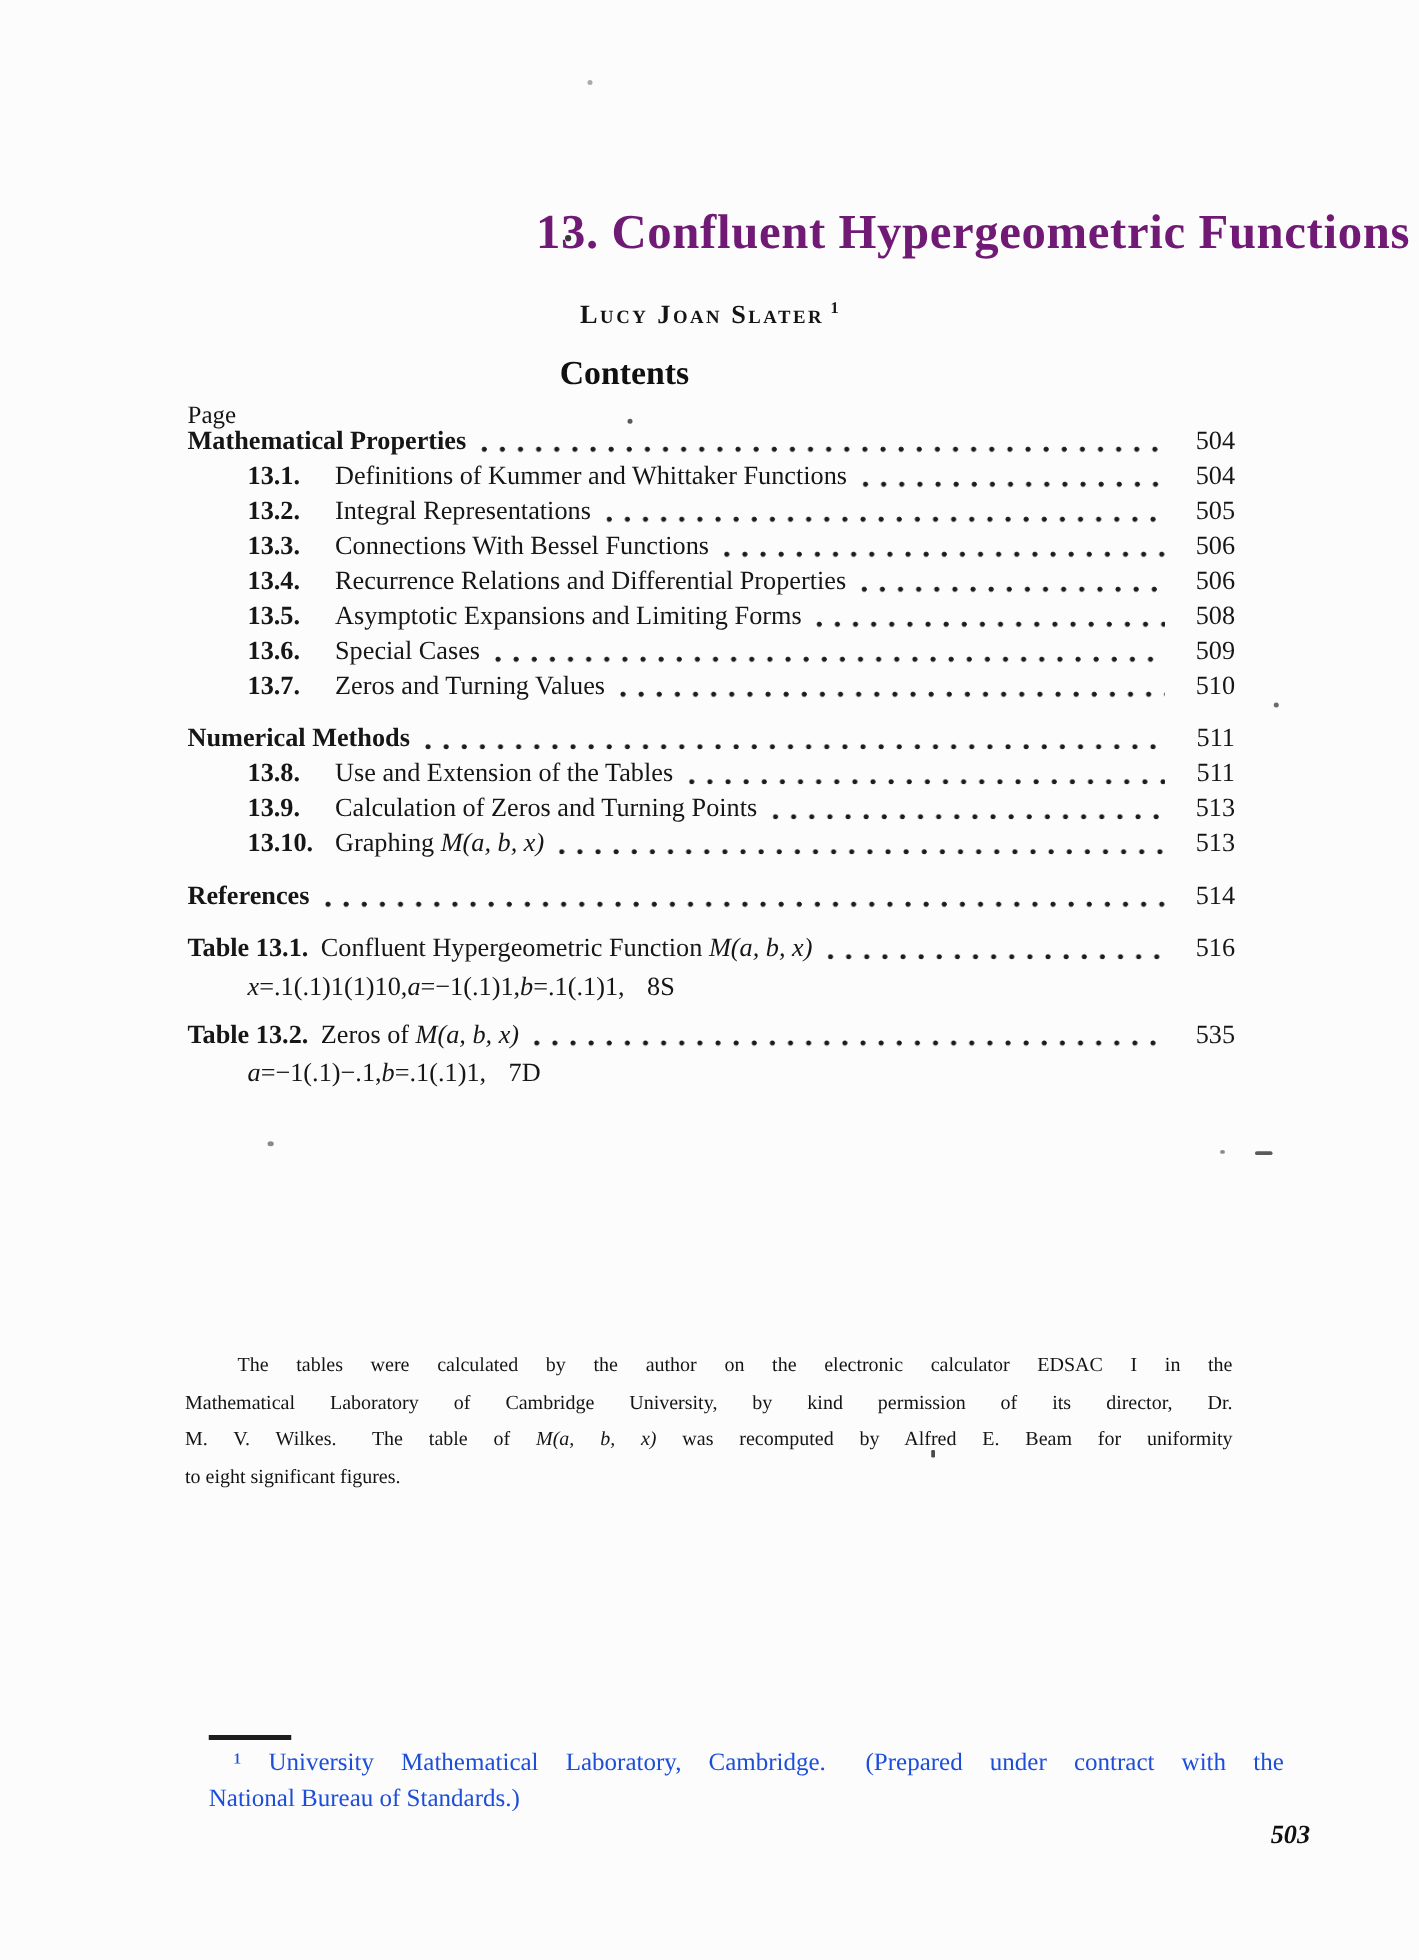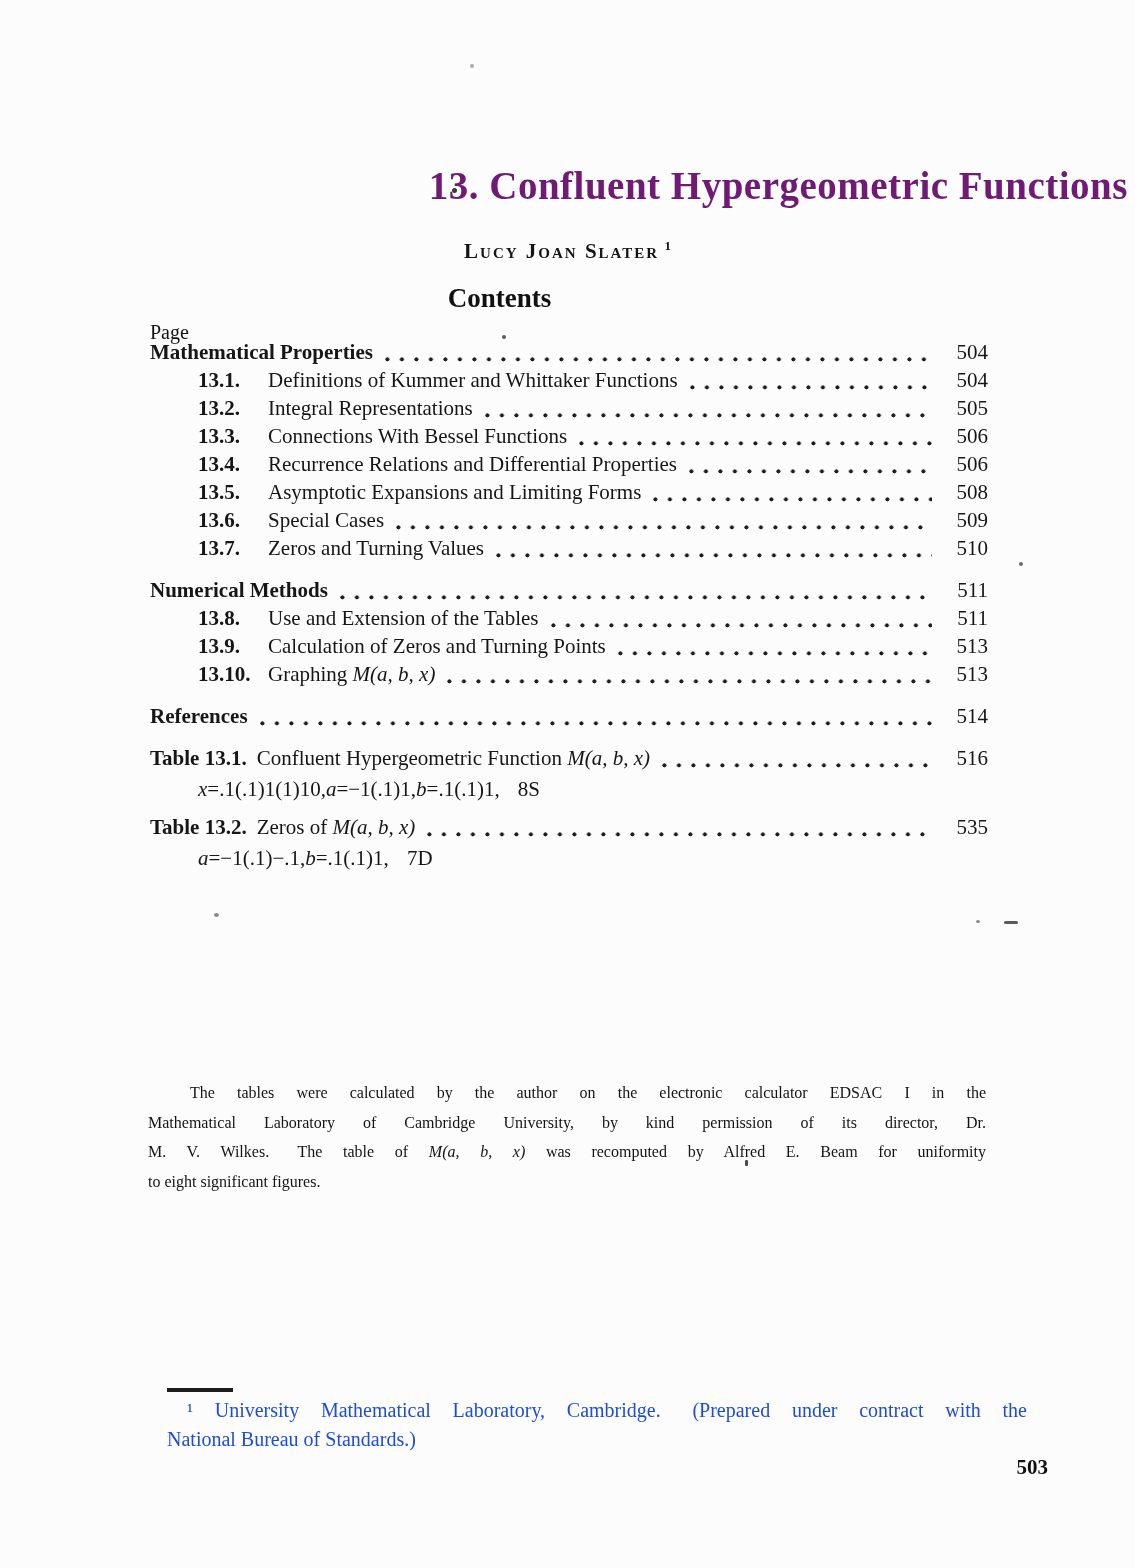--- a/index.html
+++ b/index.html
@@ -64,21 +64,21 @@
   .footnote {
     position: absolute; top: 1388px; left: 127px; width: 860px;
     font-size: 20px; line-height: 29px; color: #1d4ed8; margin-left: 40px;
   }
   .footnote-rule { width: 66px; height: 4px; background: #1d1d1d; margin-bottom: 4px; }
   .footnote .jline { text-align: justify; text-align-last: justify; text-indent: 20px; }
   .footnote .last  { text-align: right; text-align-last: left; text-indent: 0; }
 
   .folio {
     position: absolute; top: 1455px; right: 87px;
-    font-size: 21px; font-weight: bold; color: #101010;
+    font-size: 21px; font-weight: bold; color: #101010; font-style: italic;
   }
 
   .speck { position: absolute; border-radius: 50%; }
   .s1 { left: 470px;  top: 64px;   width: 4px;  height: 4px; background: #aaa; }
   .s2 { left: 452px;  top: 188px;  width: 5px;  height: 5px; background: #3a3a3a; }
   .s3 { left: 502px;  top: 335px;  width: 4px;  height: 4px; background: #5a5a5a; }
   .s4 { left: 1019px; top: 562px;  width: 4px;  height: 4px; background: #6a6a6a; }
   .s5 { left: 214px;  top: 913px;  width: 5px;  height: 4px; background: #8a8a8a; }
   .s6 { left: 976px;  top: 920px;  width: 4px;  height: 3px; background: #8a8a8a; }
   .s7 { left: 1004px; top: 921px;  width: 14px; height: 3px; background: #5a5a5a; border-radius: 2px; }

